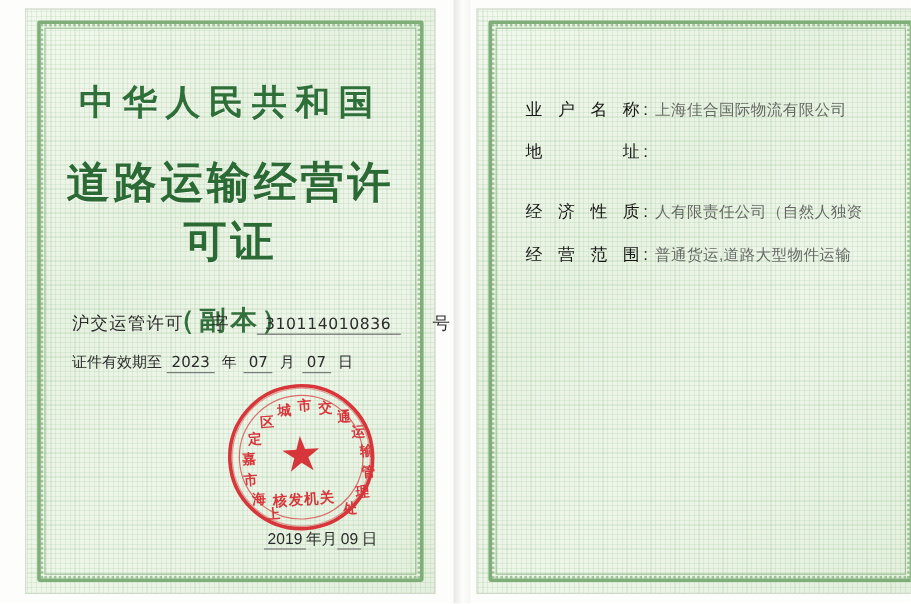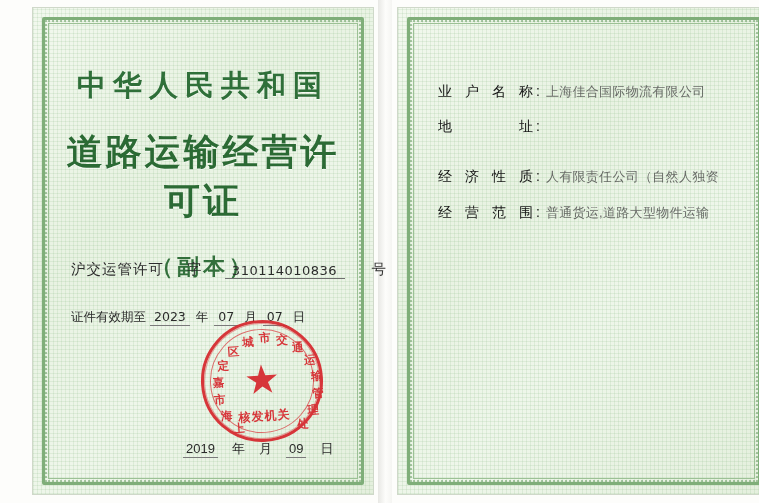--- a/index.html
+++ b/index.html
@@ -36,21 +36,20 @@
       repeating-linear-gradient(0deg, rgba(120,175,115,0.14) 0px, rgba(120,175,115,0.14) 1px, rgba(255,255,255,0) 1px, rgba(255,255,255,0) 4px),
       repeating-linear-gradient(90deg, rgba(120,175,115,0.14) 0px, rgba(120,175,115,0.14) 1px, rgba(255,255,255,0) 1px, rgba(255,255,255,0) 4px),
       linear-gradient(135deg, #f2f8ee 0%, #e8f2e2 35%, #eef6ea 60%, #e4efdd 100%);
     box-shadow: 0 0 0 1px rgba(150,170,140,0.45);
   }
   .panel.left {
     left: 22px;
     top: 8px;
     width: 340px;
     height: 486px;
-    margin-left: 11px;
   }
   .panel.right {
     left: 398px;
     top: 8px;
     width: 344px;
     height: 486px;
     padding-left: 28px;
   }
   
   .border-outer {
@@ -130,32 +129,32 @@
 
   .valid-row {
     left: 38px;
     top: 285px;
     font-size: 12.5px;
     display: flex;
     align-items: flex-end;
     gap: 4px;
     color: #2b2b2b;
   }
-  .valid-row .v { border-bottom: 1px solid #7a7a7a; padding: 16px 4px 1px; }
+  .valid-row .v { border-bottom: 1px solid #7a7a7a; padding: 1px 4px 1px; }
   .valid-row .u { padding: 0 2px; }
 
   .date-row {
     position: absolute;
     left: 150px;
     top: 432px;
     font-size: 13px;
     color: #2b2b2b;
     display: flex;
     align-items: center;
-    gap: 14px;
+    padding-left: 48px;
   }
   .date-row .dv { border-bottom: 1px solid #7a7a7a; padding: 0 3px 1px; }
 
   
   .seal {
     position: absolute;
     left: 168px;
     top: 312px;
     width: 116px;
     height: 116px;

